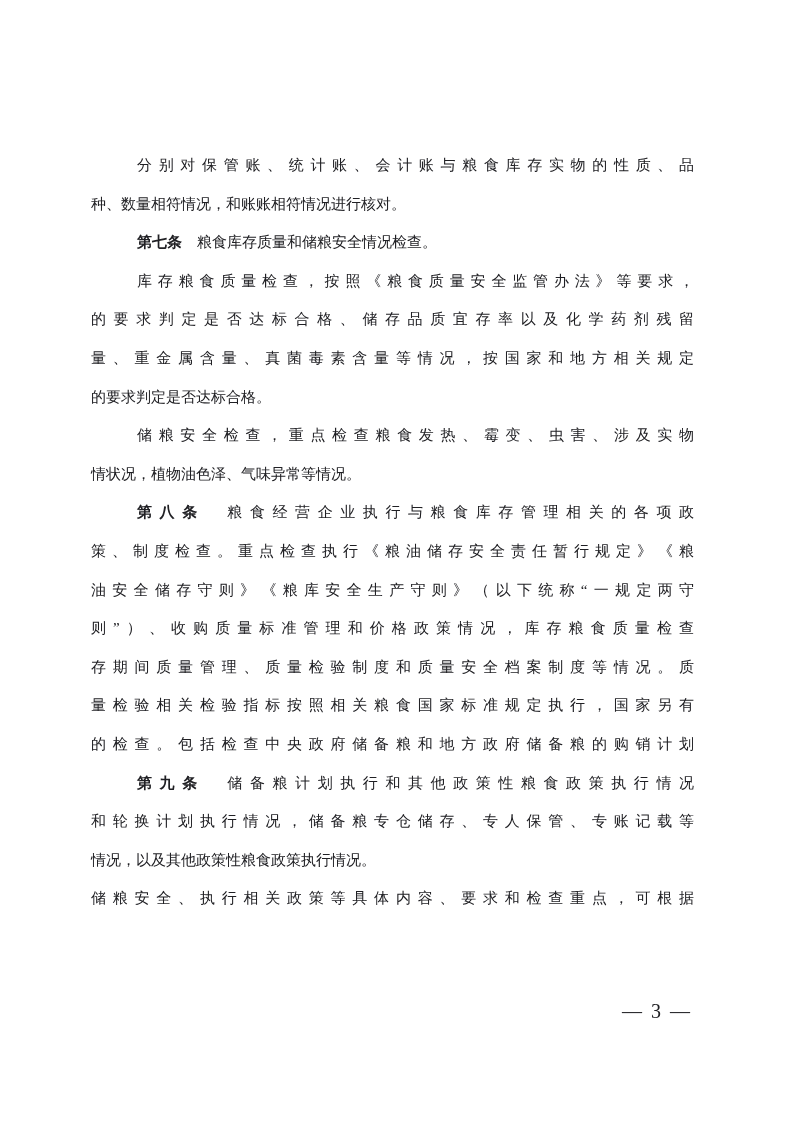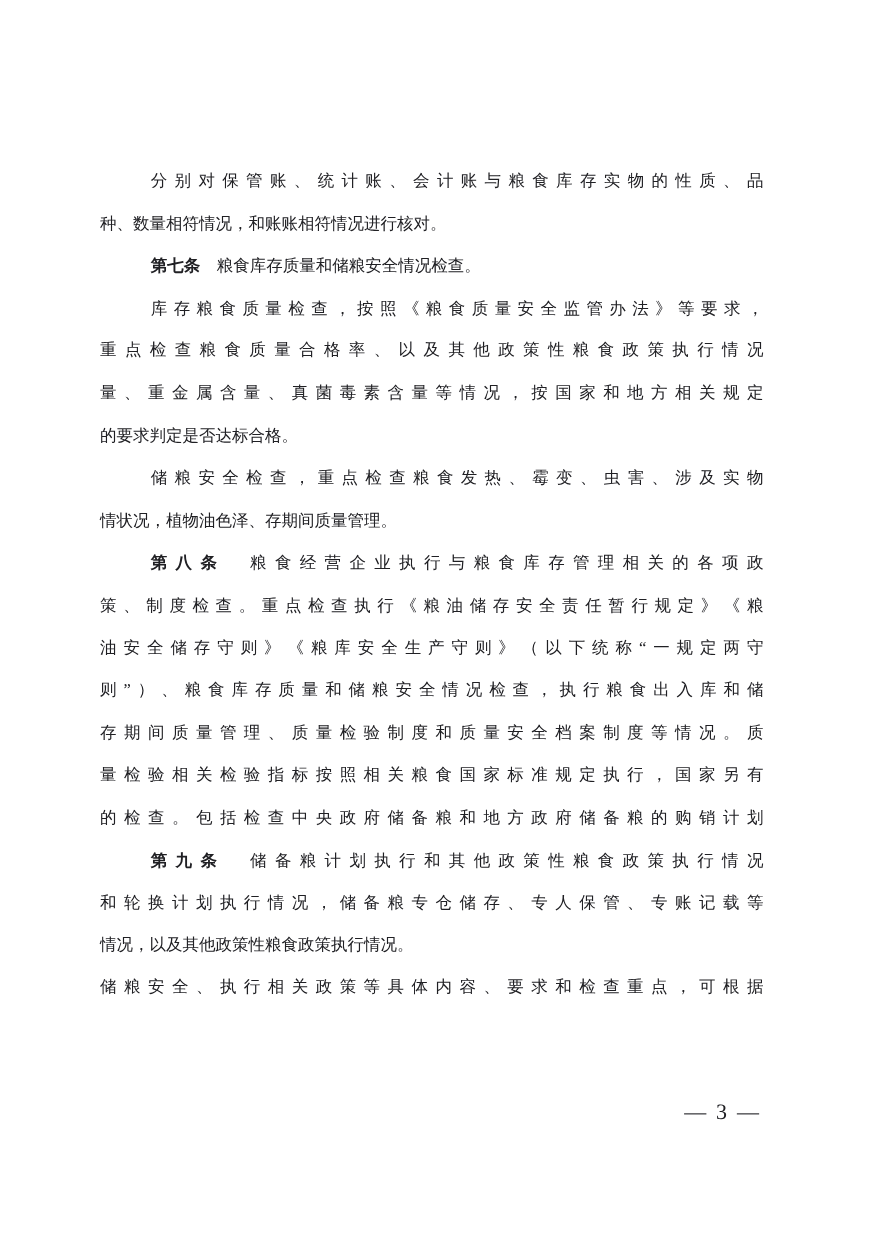--- a/index.html
+++ b/index.html
@@ -51,29 +51,29 @@
 </style>
 </head>
 <body>
 
 <div class="page">
   <div class="doc-body" id="doc-body">
       <div class="line indent fill"><span class="seg">分别对保管账、统计账、会计账与粮食库存实物的性质、品</span></div>
       <div class="line"><span class="seg">种、数量相符情况，和账账相符情况进行核对。</span></div>
       <div class="line indent"><span class="seg bold">第七条</span><span class="seg">　粮食库存质量和储粮安全情况检查。</span></div>
       <div class="line indent fill"><span class="seg">库存粮食质量检查，按照《粮食质量安全监管办法》等要求，</span></div>
-      <div class="line fill"><span class="seg">重点检查粮食质量合格率、以及其他政策性粮食政策执行情况</span></div>
+      <div class="line fill"><span class="seg">的要求判定是否达标合格、储存品质宜存率以及化学药剂残留</span></div>
       <div class="line fill"><span class="seg">量、重金属含量、真菌毒素含量等情况，按国家和地方相关规定</span></div>
       <div class="line"><span class="seg">的要求判定是否达标合格。</span></div>
       <div class="line indent fill"><span class="seg">储粮安全检查，重点检查粮食发热、霉变、虫害、涉及实物</span></div>
-      <div class="line"><span class="seg">情状况，植物油色泽、存期间质量管理。</span></div>
+      <div class="line"><span class="seg">情状况，植物油色泽、气味异常等情况。</span></div>
       <div class="line indent fill"><span class="seg bold">第八条</span><span class="seg">　粮食经营企业执行与粮食库存管理相关的各项政</span></div>
       <div class="line fill"><span class="seg">策、制度检查。重点检查执行《粮油储存安全责任暂行规定》《粮</span></div>
       <div class="line fill"><span class="seg">油安全储存守则》《粮库安全生产守则》（以下统称“一规定两守</span></div>
-      <div class="line fill"><span class="seg">则”）、粮食库存质量和储粮安全情况检查，执行粮食出入库和储</span></div>
+      <div class="line fill"><span class="seg">则”）、收购质量标准管理和价格政策情况，库存粮食质量检查</span></div>
       <div class="line fill"><span class="seg">存期间质量管理、质量检验制度和质量安全档案制度等情况。质</span></div>
       <div class="line fill"><span class="seg">量检验相关检验指标按照相关粮食国家标准规定执行，国家另有</span></div>
       <div class="line fill"><span class="seg">的检查。包括检查中央政府储备粮和地方政府储备粮的购销计划</span></div>
       <div class="line indent fill"><span class="seg bold">第九条</span><span class="seg">　储备粮计划执行和其他政策性粮食政策执行情况</span></div>
       <div class="line fill"><span class="seg">和轮换计划执行情况，储备粮专仓储存、专人保管、专账记载等</span></div>
       <div class="line"><span class="seg">情况，以及其他政策性粮食政策执行情况。</span></div>
       <div class="line fill"><span class="seg">储粮安全、执行相关政策等具体内容、要求和检查重点，可根据</span></div>
     </div>
   <div class="footer">
     <span>— 3 —</span>

